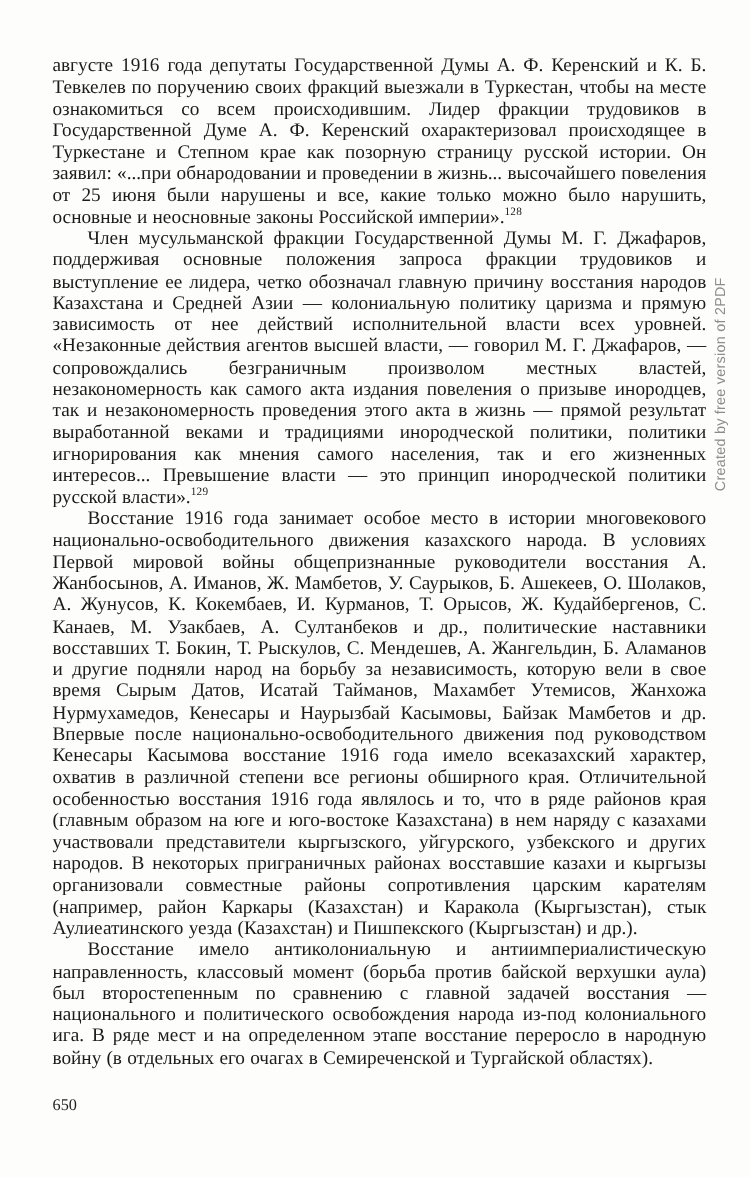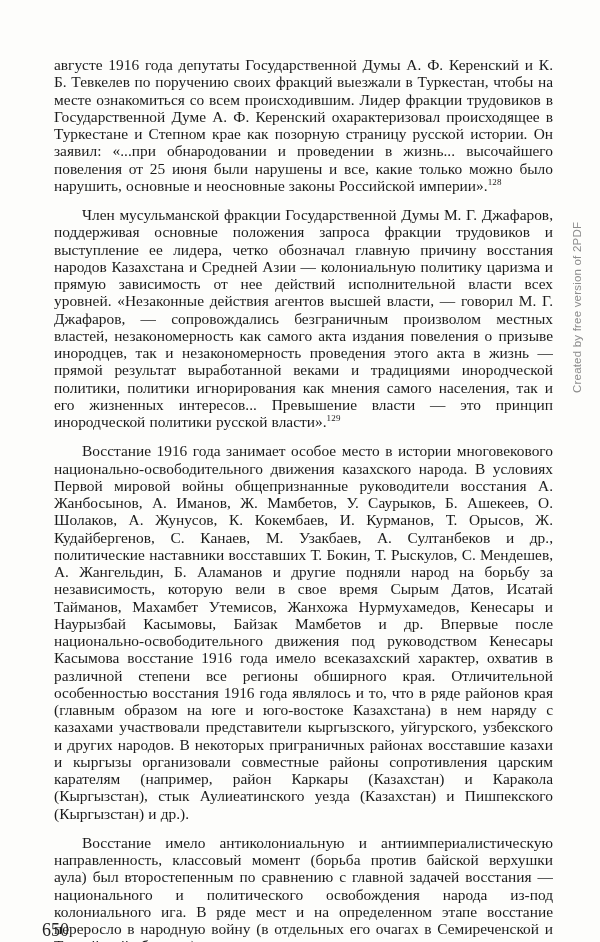--- a/index.html
+++ b/index.html
@@ -22,38 +22,38 @@
     top: 44px;
     width: 523px;
     font-size: 15.4px;
     line-height: 17.25px;
     text-align: justify;
     hyphens: auto;
     -webkit-hyphens: auto;
     word-spacing: 0.3px;
   }
   .text-block p {
-    margin: 12px;
+    margin: 0;
     padding: 0;
     font-family: Liberation Serif, serif;
   }
   .text-block p.indent {
     text-indent: 28px;
   }
   sup.fnref {
     font-size: 9px;
     line-height: 0;
     vertical-align: super;
     letter-spacing: 0.2px;
   }
   .page-number {
     position: absolute;
     left: 42px;
-    top: 920px;
-    font-size: 18px;
+    top: 876px;
+    font-size: 13px;
     color: #222222;
   }
   .watermark {
     position: absolute;
     left: 571px;
     top: 213px;
     height: 180px;
     writing-mode: vertical-rl;
     transform: rotate(180deg);
     white-space: nowrap;

